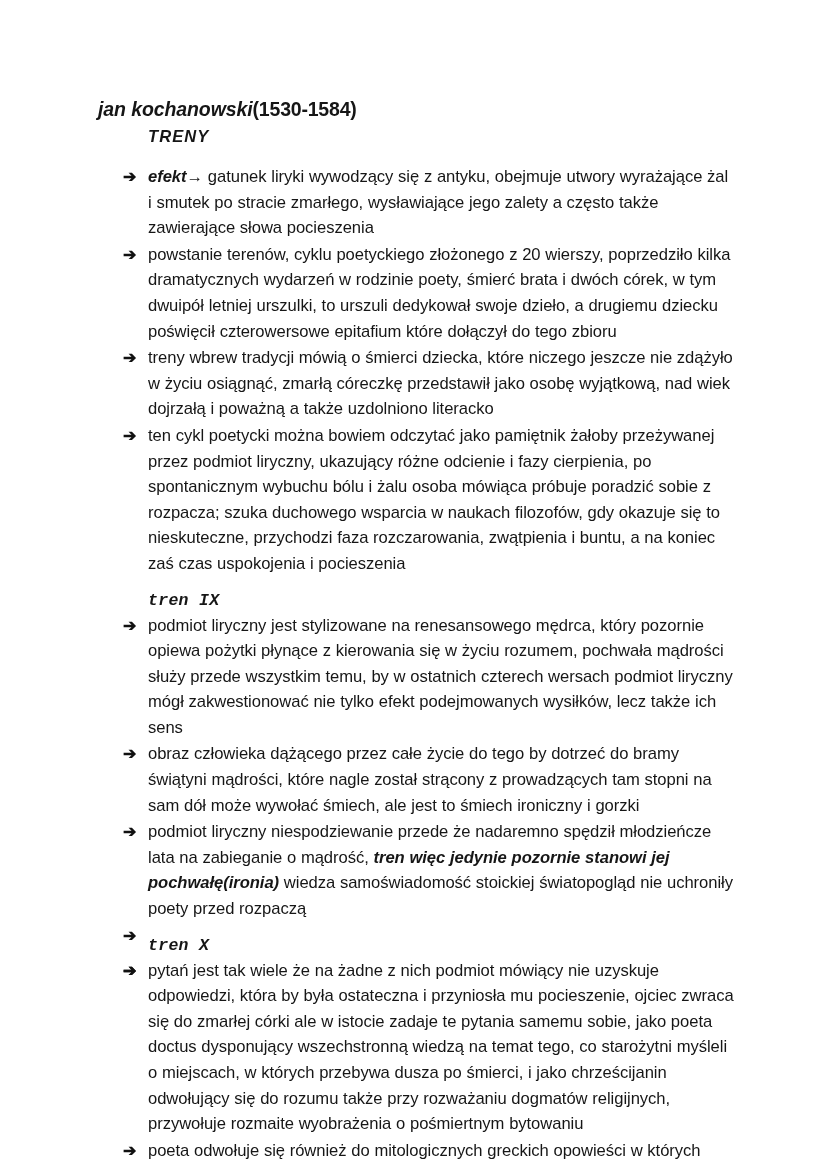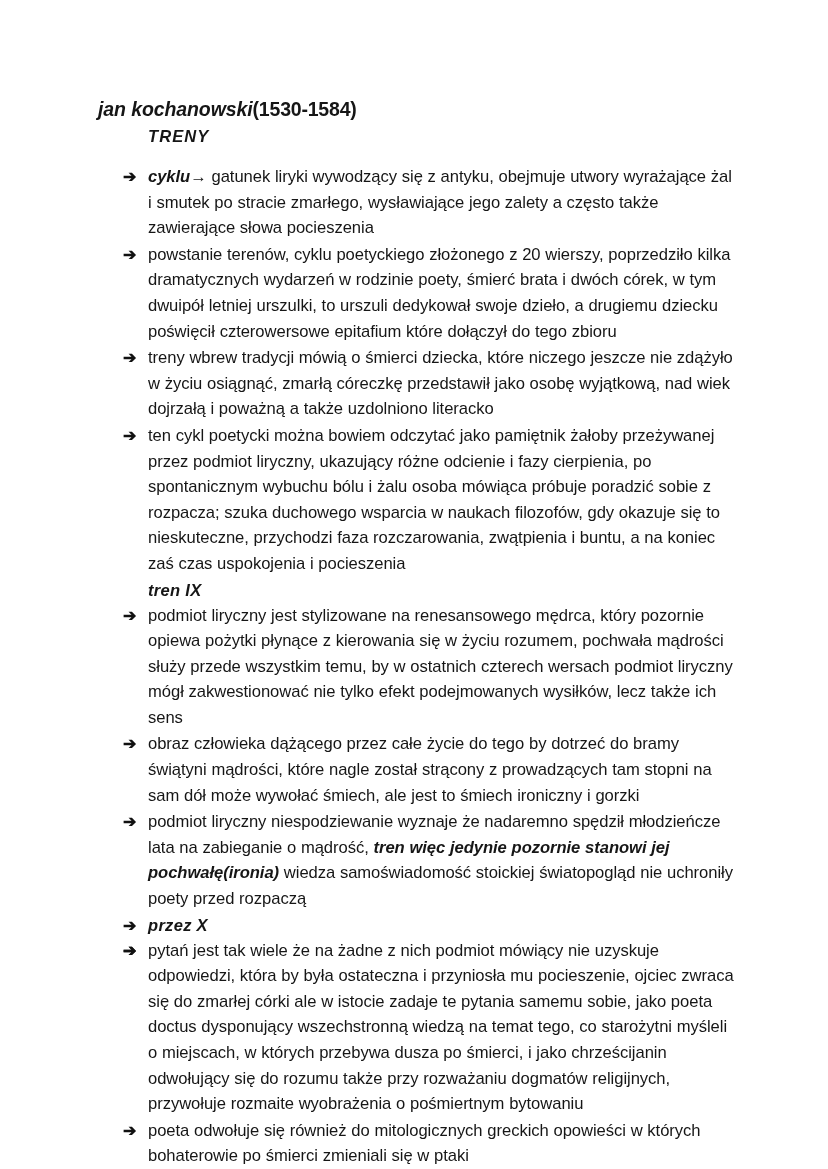--- a/index.html
+++ b/index.html
@@ -90,37 +90,37 @@
     font-weight: 700;
     font-style: italic;
   }
   .inline-arrow {
     font-weight: 400;
     font-style: normal;
   }
 
   
   .group { margin: 0; padding: 0; }
-  .group + .section-heading { margin-top: 2px; }
+  .group + .section-heading { margin-top: 12px; font-family: Liberation Mono, monospace; }
 </style>
 </head>
 <body>
 
 <div class="page">
 
   <h1 class="doc-title">
     <span class="name">jan kochanowski</span><span class="dates">(1530-1584)</span>
   </h1>
 
   <div class="section-heading treny">TRENY</div>
 
   <ul class="bullets group">
     <li class="bullet">
       <span class="arrow">➔</span>
-      <span class="txt"><span class="term">cyklu</span><span class="inline-arrow">→</span><span> gatunek liryki wywodzący się z antyku, obejmuje utwory wyrażające żal i smutek po stracie zmarłego, wysławiające jego zalety a często także zawierające słowa pocieszenia</span></span>
+      <span class="txt"><span class="term">efekt</span><span class="inline-arrow">→</span><span> gatunek liryki wywodzący się z antyku, obejmuje utwory wyrażające żal i smutek po stracie zmarłego, wysławiające jego zalety a często także zawierające słowa pocieszenia</span></span>
     </li>
     <li class="bullet">
       <span class="arrow">➔</span>
       <span class="txt">powstanie terenów, cyklu poetyckiego złożonego z 20 wierszy, poprzedziło kilka dramatycznych wydarzeń w rodzinie poety, śmierć brata i dwóch córek, w tym dwuipół letniej urszulki, to urszuli dedykował swoje dzieło, a drugiemu dziecku poświęcił czterowersowe epitafium które dołączył do tego zbioru</span>
     </li>
     <li class="bullet">
       <span class="arrow">➔</span>
       <span class="txt">treny wbrew tradycji mówią o śmierci dziecka, które niczego jeszcze nie zdążyło w życiu osiągnąć, zmarłą córeczkę przedstawił jako osobę wyjątkową, nad wiek dojrzałą i poważną a także uzdolniono literacko</span>
     </li>
     <li class="bullet">
@@ -135,28 +135,28 @@
     <li class="bullet">
       <span class="arrow">➔</span>
       <span class="txt">podmiot liryczny jest stylizowane na renesansowego mędrca, który pozornie opiewa pożytki płynące z kierowania się w życiu rozumem, pochwała mądrości służy przede wszystkim temu, by w ostatnich czterech wersach podmiot liryczny mógł zakwestionować nie tylko efekt podejmowanych wysiłków, lecz także ich sens</span>
     </li>
     <li class="bullet">
       <span class="arrow">➔</span>
       <span class="txt">obraz człowieka dążącego przez całe życie do tego by dotrzeć do bramy świątyni mądrości, które nagle został strącony z prowadzących tam stopni na sam dół może wywołać śmiech, ale jest to śmiech ironiczny i gorzki</span>
     </li>
     <li class="bullet">
       <span class="arrow">➔</span>
-      <span class="txt"><span>podmiot liryczny niespodziewanie wyznaje że nadaremno spędził młodzieńcze lata na zabieganie o mądrość, </span><span class="bold-italic">tren więc jedynie pozornie stanowi jej pochwałę(ironia)</span><span> wiedza samoświadomość stoickiej światopogląd nie uchroniły poety przed rozpaczą</span></span>
+      <span class="txt"><span>podmiot liryczny niespodziewanie przede że nadaremno spędził młodzieńcze lata na zabieganie o mądrość, </span><span class="bold-italic">tren więc jedynie pozornie stanowi jej pochwałę(ironia)</span><span> wiedza samoświadomość stoickiej światopogląd nie uchroniły poety przed rozpaczą</span></span>
     </li>
     <li class="bullet">
       <span class="arrow">➔</span>
     </li>
   </ul>
 
-  <div class="section-heading">przez X</div>
+  <div class="section-heading">tren X</div>
 
   <ul class="bullets group">
     <li class="bullet">
       <span class="arrow">➔</span>
     </li>
     <li class="bullet">
       <span class="arrow">➔</span>
       <span class="txt">pytań jest tak wiele że na żadne z nich podmiot mówiący nie uzyskuje odpowiedzi, która by była ostateczna i przyniosła mu pocieszenie, ojciec zwraca się do zmarłej córki ale w istocie zadaje te pytania samemu sobie, jako poeta doctus dysponujący wszechstronną wiedzą na temat tego, co starożytni myśleli o miejscach, w których przebywa dusza po śmierci, i jako chrześcijanin odwołujący się do rozumu także przy rozważaniu dogmatów religijnych, przywołuje rozmaite wyobrażenia o pośmiertnym bytowaniu</span>
     </li>
     <li class="bullet">

